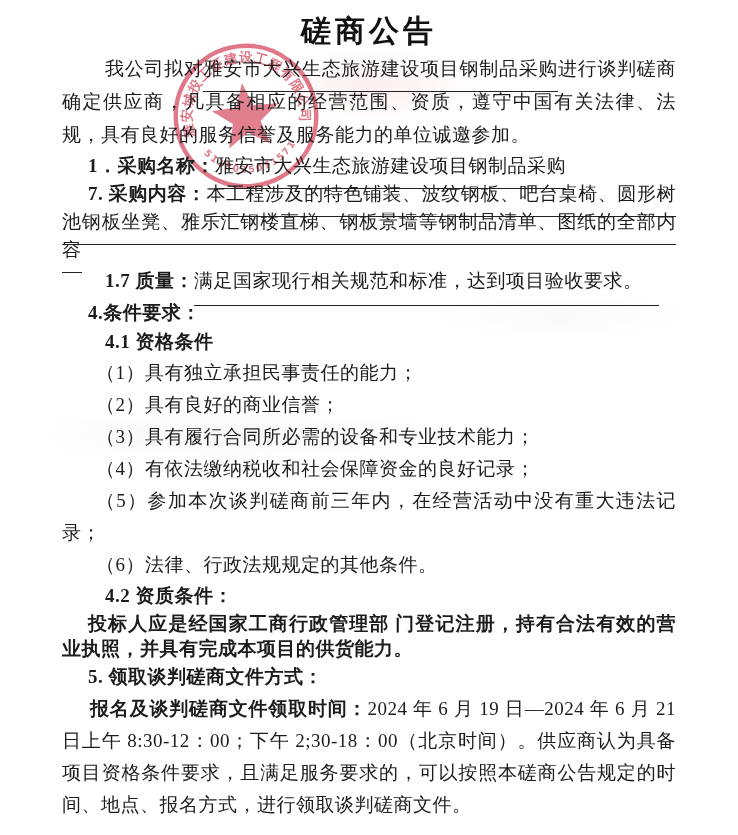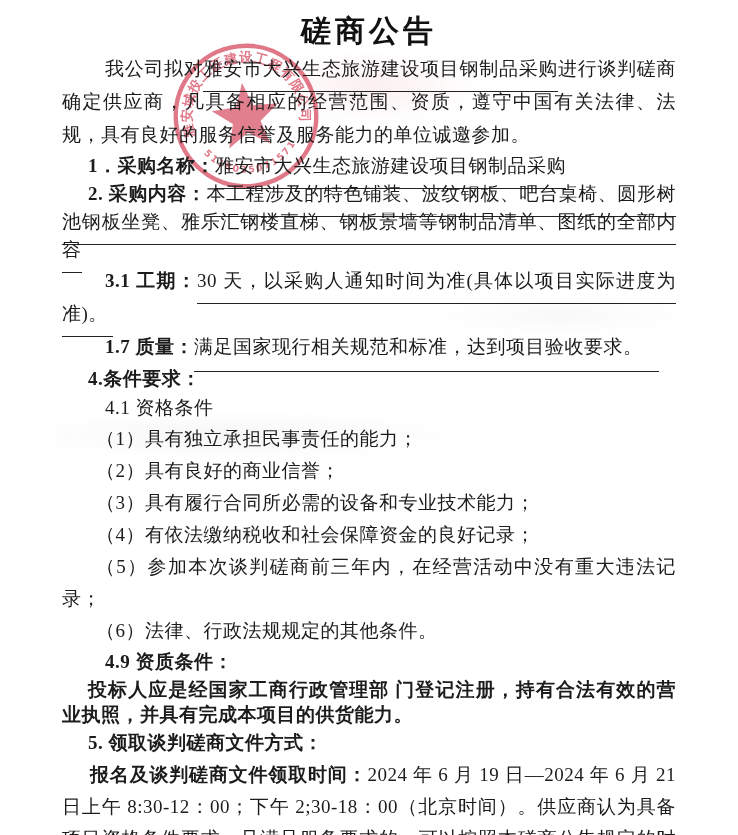--- a/index.html
+++ b/index.html
@@ -37,21 +37,21 @@
   .body p { margin: 0; }
   b { font-weight: bold; }
 
   .intro     { margin-top: 34px; line-height: 33px; text-indent: 43px; }
   .p-item1   { line-height: 29px; text-indent: 26px; }
   .p-item2   { line-height: 28px; text-indent: 26px; }
   .p-item3   { margin-top: 1px; line-height: 29px; text-indent: 26px; font-weight: bold; }
   .p-31      { margin-top: 2px; line-height: 33px; text-indent: 43px; }
   .p-32      { line-height: 33px; text-indent: 43px; }
   .p-4       { line-height: 28px; text-indent: 26px; font-weight: bold; font-family: Liberation Serif, serif; }
-  .p-41      { line-height: 30px; text-indent: 43px; }
+  .p-41      { line-height: 30px; text-indent: 43px; font-weight: bold; }
   .qual p    { line-height: 32px; text-indent: 34px; }
   .p-42      { line-height: 30px; text-indent: 43px; font-weight: bold; }
   .p-42body  { line-height: 25px; text-indent: 26px; font-weight: bold; }
   .p-5       { margin-top: 6px; line-height: 32px; text-indent: 26px; font-weight: bold; }
   .p-last    { line-height: 32px; text-indent: 28px; }
 
   .u {
     border-bottom: 1.5px solid #222;
     padding-bottom: 12px;
   }
@@ -125,41 +125,40 @@
   <div class="ghost-red"></div>
   <div class="ghost-gray"></div>
   <div class="ghost-gray2"></div>
 
   <div class="body">
 
     <p class="intro"><span>我公司拟对</span><span class="u">雅安市大兴生态旅游建设项目钢制品采购</span><span>进行谈判磋商确定供应商，凡具备相应的经营范围、资质，遵守中国有关法律、法规，具有良好的服务信誉及服务能力的单位诚邀参加。</span></p>
 
     <p class="p-item1"><b>1．采购名称：</b><span class="u">雅安市大兴生态旅游建设项目钢制品采购</span></p>
 
-    <p class="p-item2"><b>2. 采购内容：</b><span class="u">本工程涉及的特色铺装、波纹钢板、吧台桌椅、圆形树池钢板坐凳、雅乐汇钢楼直梯、钢板景墙等钢制品清单、图纸的全部内容</span></p>
+    <p class="p-item2"><b>7. 采购内容：</b><span class="u">本工程涉及的特色铺装、波纹钢板、吧台桌椅、圆形树池钢板坐凳、雅乐汇钢楼直梯、钢板景墙等钢制品清单、图纸的全部内容</span></p>
 
 
-    <p class="p-31"><b>3.1 工期：</b><span class="u u-ext-sm">30 天，以采购人通知时间为准(具体以项目实际进度为准)。</span></p>
 
     <p class="p-32"><b>1.7 质量：</b><span class="u u-ext">满足国家现行相关规范和标准，达到项目验收要求。</span></p>
 
     <p class="p-4">4.条件要求：</p>
 
     <p class="p-41">4.1 资格条件</p>
 
     <div class="qual">
       <p>（1）具有独立承担民事责任的能力；</p>
       <p>（2）具有良好的商业信誉；</p>
       <p>（3）具有履行合同所必需的设备和专业技术能力；</p>
       <p>（4）有依法缴纳税收和社会保障资金的良好记录；</p>
       <p>（5）参加本次谈判磋商前三年内，在经营活动中没有重大违法记录；</p>
       <p>（6）法律、行政法规规定的其他条件。</p>
     </div>
 
-    <p class="p-42">4.9 资质条件：</p>
+    <p class="p-42">4.2 资质条件：</p>
 
     <p class="p-42body">投标人应是经国家工商行政管理部 门登记注册，持有合法有效的营业执照，并具有完成本项目的供货能力。</p>
 
     <p class="p-5">5. 领取谈判磋商文件方式：</p>
 
     <p class="p-last"><b>报名及谈判磋商文件领取时间：</b><span>2024 年 6 月 19 日—2024 年 6 月 21 日上午 8:30-12：00；下午 2;30-18：00（北京时间）。供应商认为具备项目资格条件要求，且满足服务要求的，可以按照本磋商公告规定的时间、地点、报名方式，进行领取谈判磋商文件。</span></p>
 
   </div>
 </div>
 

